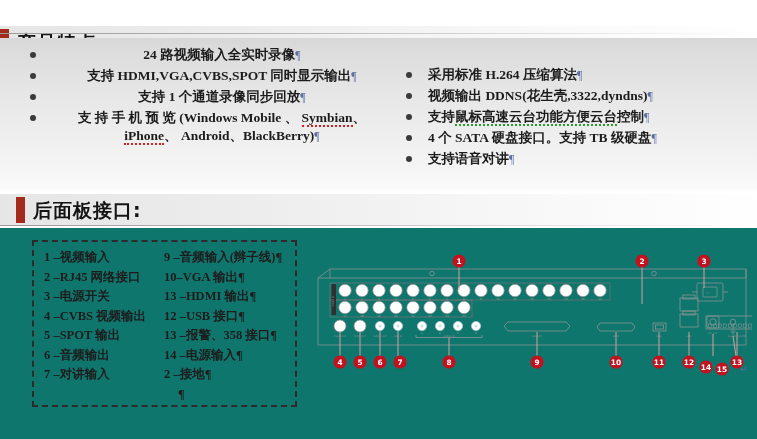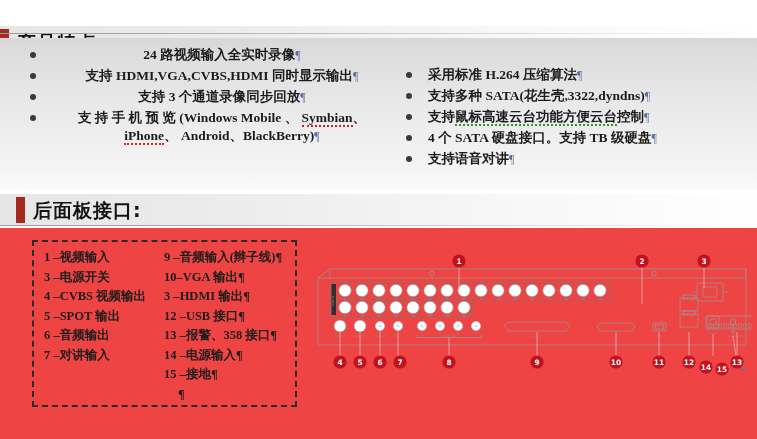--- a/index.html
+++ b/index.html
@@ -100,21 +100,21 @@
     text-align: right;
   }
 
   
   #rear-section {
     position: absolute;
     left: 0;
     top: 228px;
     width: 757px;
     height: 211px;
-    background: #ef4444;
+    background: #0f766e;
   }
 
   
   #port-list-box {
     position: absolute;
     left: 32px;
     top: 12px;
     width: 265px;
     height: 167px;
     border: 2px dashed #2b2b2b;
@@ -157,45 +157,45 @@
 
   <div class="feature-col" id="feature-col-left">
 
     <div class="feature-item">
       <span class="dot"></span>
       <span class="txt"><span>24 路视频输入全实时录像</span><span class="pilcrow">¶</span></span>
     </div>
 
     <div class="feature-item">
       <span class="dot"></span>
-      <span class="txt"><span>支持 HDMI,VGA,CVBS,HDMI 同时显示输出</span><span class="pilcrow">¶</span></span>
-    </div>
-
-    <div class="feature-item">
-      <span class="dot"></span>
-      <span class="txt"><span>支持 3 个通道录像同步回放</span><span class="pilcrow">¶</span></span>
+      <span class="txt"><span>支持 HDMI,VGA,CVBS,SPOT 同时显示输出</span><span class="pilcrow">¶</span></span>
+    </div>
+
+    <div class="feature-item">
+      <span class="dot"></span>
+      <span class="txt"><span>支持 1 个通道录像同步回放</span><span class="pilcrow">¶</span></span>
     </div>
 
     <div class="feature-item">
       <span class="dot"></span>
       <span class="txt"><span>支 持 手 机 预 览 (Windows Mobile 、 </span><span class="sq-red">Symbian</span><span>、</span><span class="sq-red">iPhone</span><span>、 Android、BlackBerry)</span><span class="pilcrow">¶</span></span>
     </div>
 
   </div>
 
   <div class="feature-col" id="feature-col-right">
 
     <div class="feature-item">
       <span class="dot"></span>
       <span class="txt"><span>采用标准 H.264 压缩算法</span><span class="pilcrow">¶</span></span>
     </div>
 
     <div class="feature-item">
       <span class="dot"></span>
-      <span class="txt"><span>支持多种 SATA(花生壳,3322,dyndns)</span><span class="pilcrow">¶</span></span>
+      <span class="txt"><span>视频输出 DDNS(花生壳,3322,dyndns)</span><span class="pilcrow">¶</span></span>
     </div>
 
     <div class="feature-item">
       <span class="dot"></span>
       <span class="txt"><span>支持</span><span class="sq-green">鼠标高速云台功能方便云台</span><span>控制</span><span class="pilcrow">¶</span></span>
     </div>
 
     <div class="feature-item">
       <span class="dot"></span>
       <span class="txt"><span>4 个 SATA 硬盘接口。支持 TB 级硬盘</span><span class="pilcrow">¶</span></span>
@@ -213,34 +213,35 @@
   <div class="bar"></div>
   <div class="title">后面板接口:</div>
 </div>
 <div class="header-underline" style="top:225px;"></div>
 
 <div id="rear-section">
 
   <div id="port-list-box">
     <div class="port-col" id="port-col-left">
       <div class="port-item">1 –视频输入</div>
+      <div class="port-item">2 –RJ45 网络接口</div>
       <div class="port-item">3 –电源开关</div>
       <div class="port-item">4 –CVBS 视频输出</div>
       <div class="port-item">5 –SPOT 输出</div>
       <div class="port-item">6 –音频输出</div>
       <div class="port-item">7 –对讲输入</div>
     </div>
     <div class="port-col" id="port-col-right">
       <div class="port-item">9 –音频输入(辫子线)¶</div>
       <div class="port-item">10–VGA 输出¶</div>
-      <div class="port-item">3 –HDMI 输出¶</div>
+      <div class="port-item">13 –HDMI 输出¶</div>
       <div class="port-item">12 –USB 接口¶</div>
       <div class="port-item">13 –报警、358 接口¶</div>
       <div class="port-item">14 –电源输入¶</div>
-      <div class="port-item">15 –接地¶</div>
+      <div class="port-item">2 –接地¶</div>
       <div class="port-item pilcrow" style="padding-left:14px;">¶</div>
     </div>
   </div>
 
   <div id="dvr-figure">
     <svg width="440" height="125" viewBox="0 0 440 125" xmlns="http://www.w3.org/2000/svg">
       <defs>
         <style>
           .ln   { fill:none; stroke:#9a9a9a; stroke-width:0.7; }
           .ln2  { fill:none; stroke:#777; stroke-width:0.7; }

